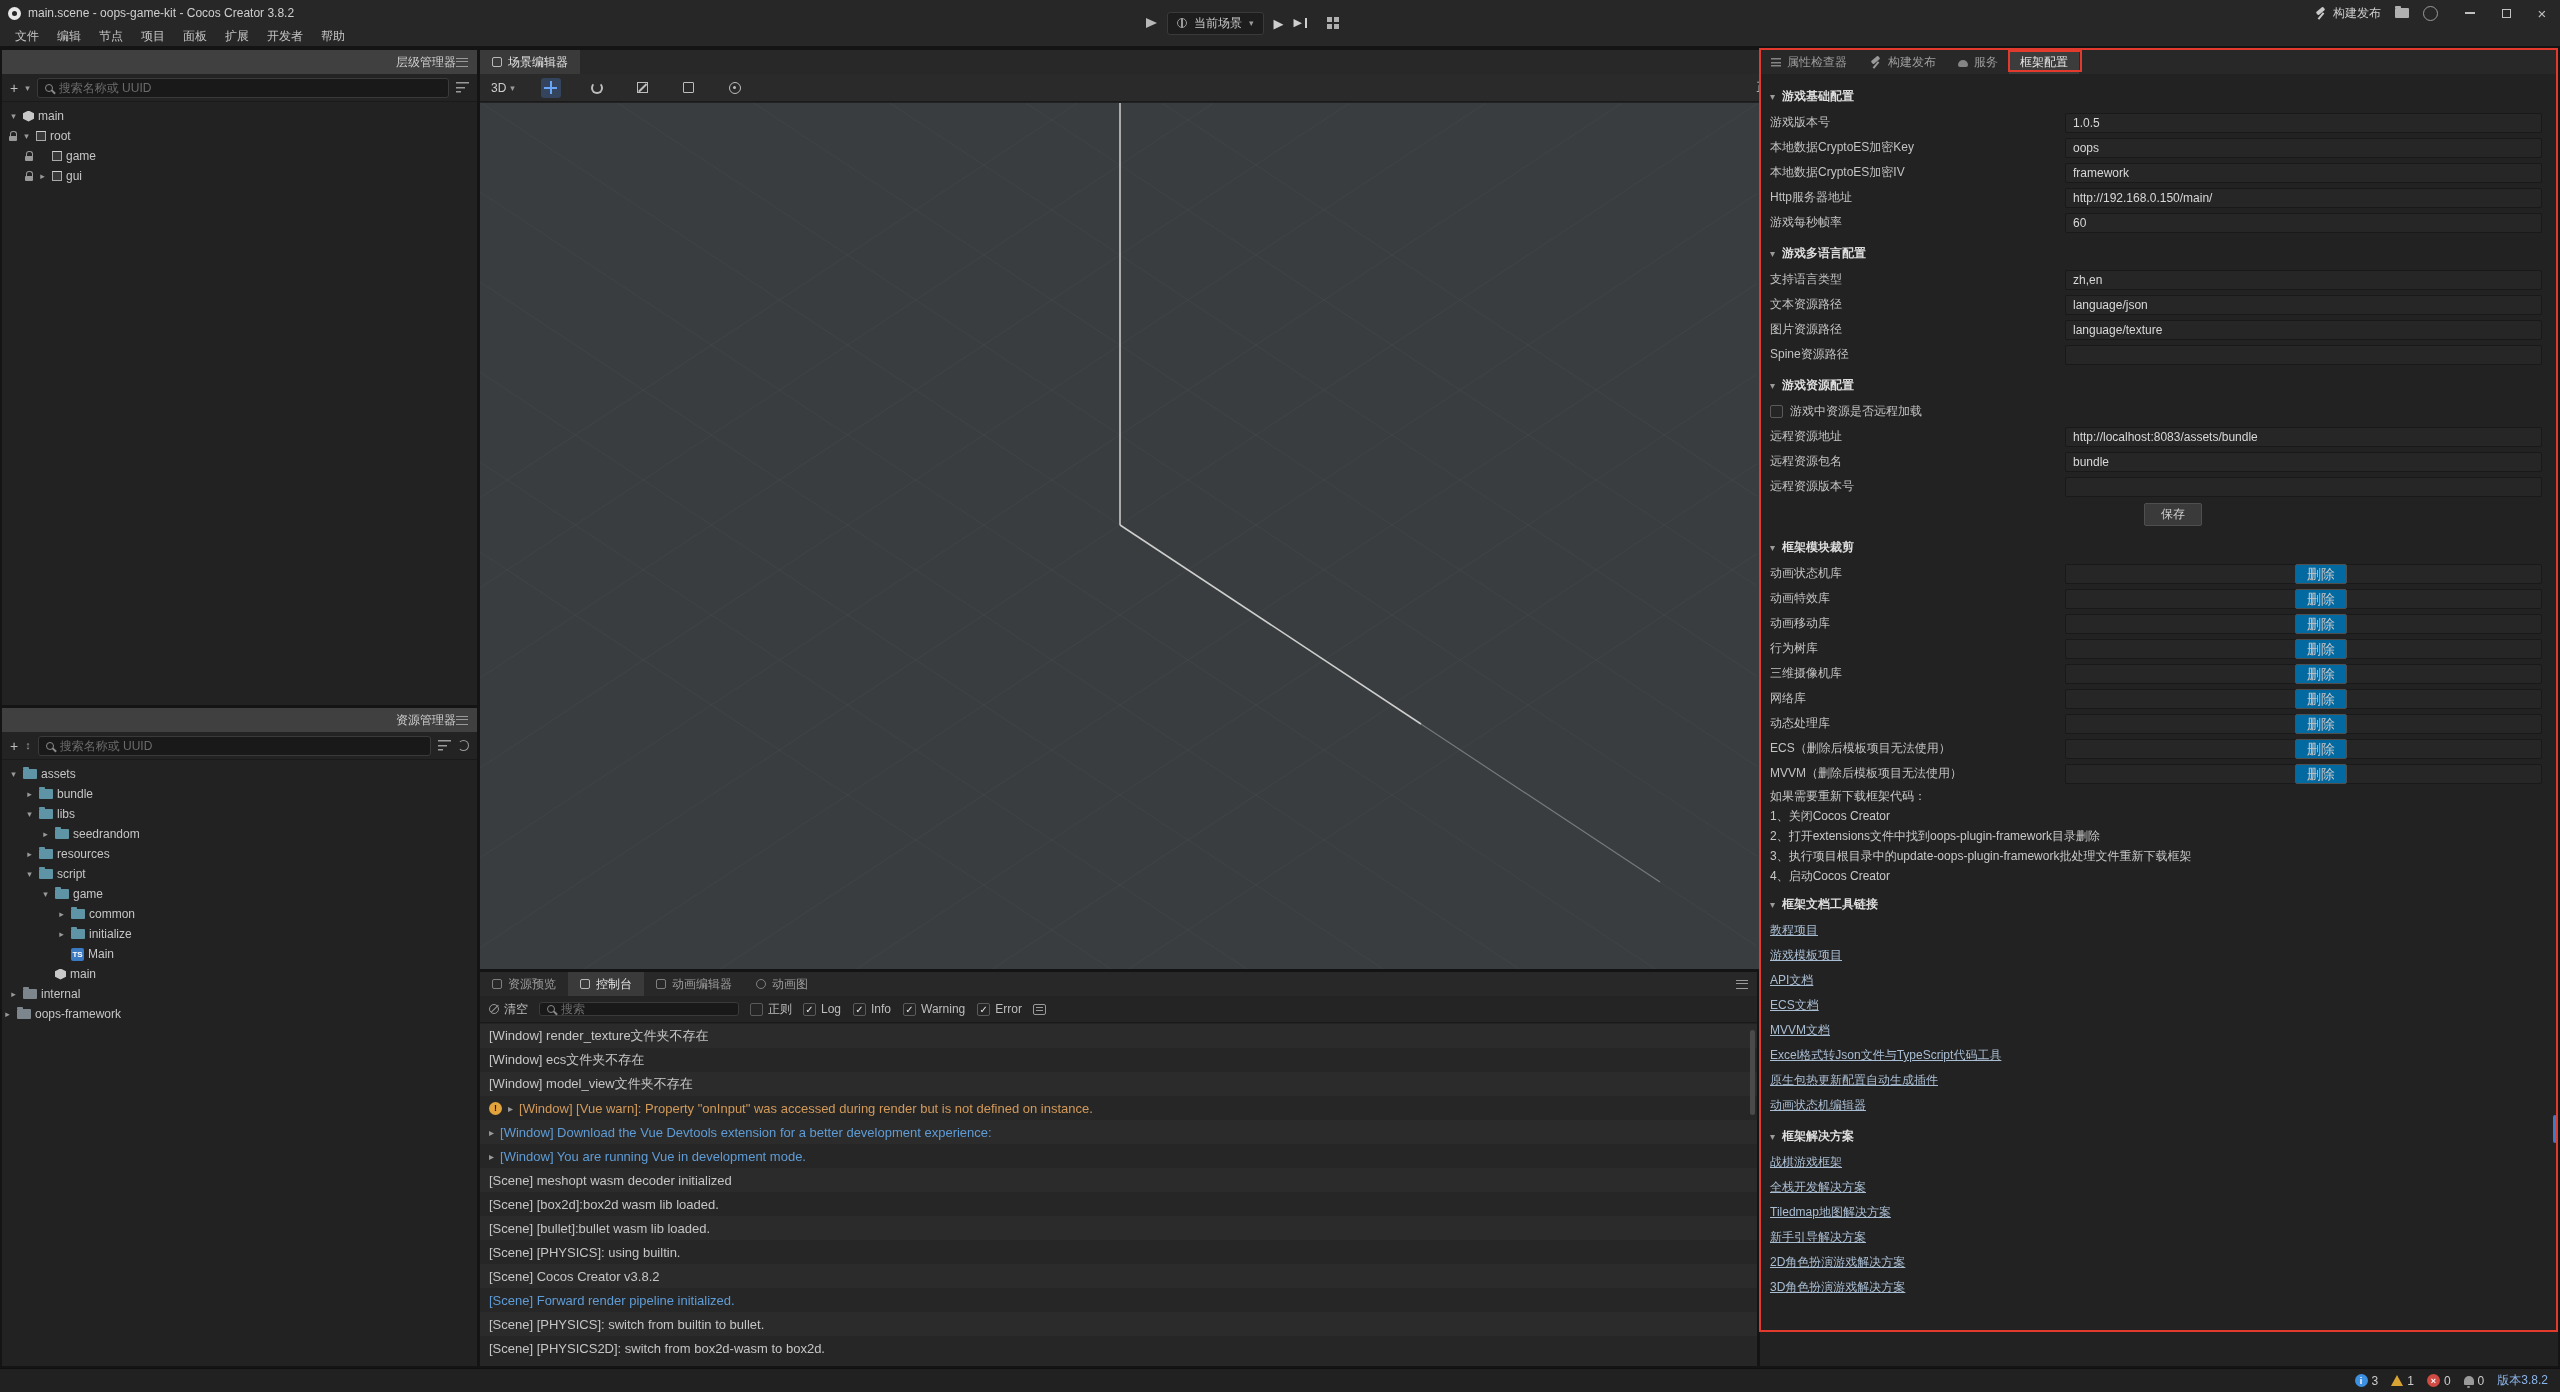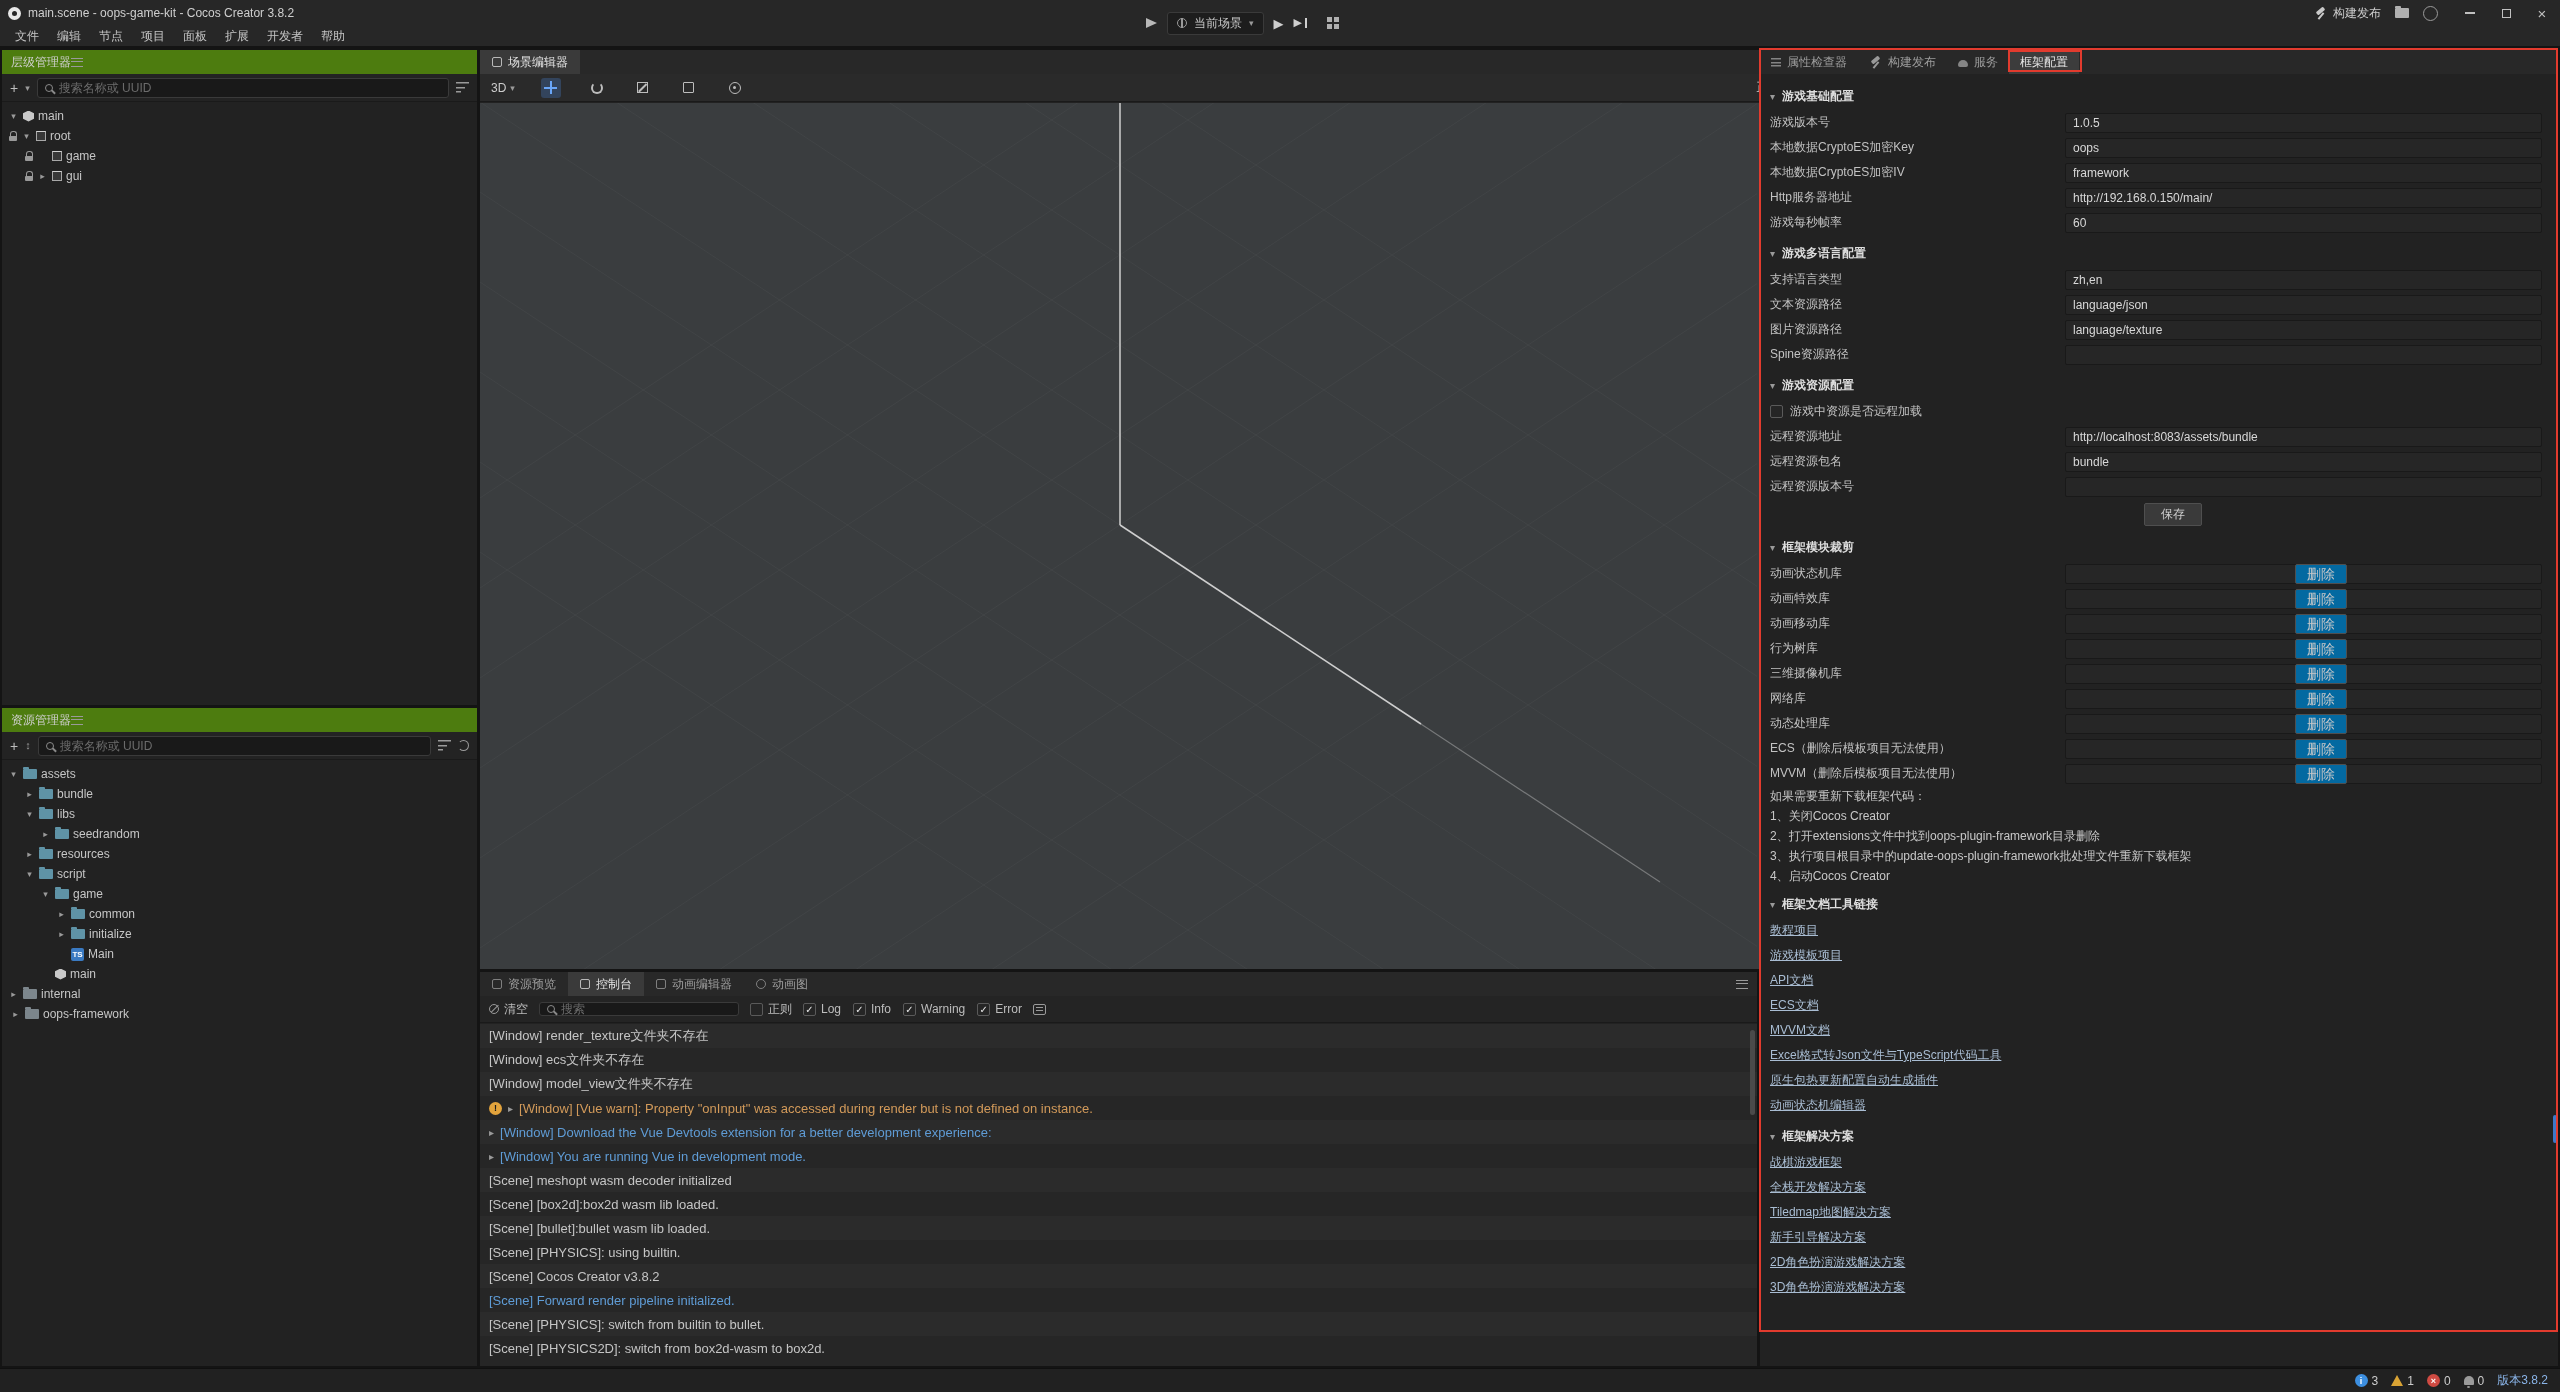--- a/index.html
+++ b/index.html
@@ -41,21 +41,21 @@
 .icon-step::after { content:""; position:absolute; right:0; top:1px; width:2px; height:10px; background:#cfcfcf; }
 .icon-grid { width:12px; height:12px; margin-left:10px;
   background:
     linear-gradient(#b0b0b0,#b0b0b0) 0 0/5px 5px no-repeat,
     linear-gradient(#b0b0b0,#b0b0b0) 7px 0/5px 5px no-repeat,
     linear-gradient(#b0b0b0,#b0b0b0) 0 7px/5px 5px no-repeat,
     linear-gradient(#b0b0b0,#b0b0b0) 7px 7px/5px 5px no-repeat; }
 
 
 .panel { position:absolute; background:#222222; overflow:hidden; }
-.panel-head { height:24px; background:#4d7c0f; display:flex; align-items:center; justify-content:flex-start; padding:0 9px; color:#cfcfcf; }
+.panel-head { height:24px; background:#404040; display:flex; align-items:center; justify-content:flex-end; padding:0 9px; color:#cfcfcf; }
 .icon-hamburger { width:12px; height:9px; border-top:1.5px solid #9a9a9a; border-bottom:1.5px solid #9a9a9a; position:relative; flex:none; cursor:pointer; }
 .icon-hamburger::after { content:""; position:absolute; left:0; right:0; top:2.3px; height:1.5px; background:#9a9a9a; }
 .ptoolbar { height:28px; background:#232323; display:flex; align-items:center; gap:7px; padding:0 8px; border-bottom:1px solid #1a1a1a; }
 .icon-plus { color:#bdbdbd; font-size:14px; line-height:1; cursor:pointer; }
 .search { flex:1; height:20px; background:#191919; border:1px solid #3a3a3a; border-radius:3px; display:flex; align-items:center; gap:6px; padding:0 7px; }
 .icon-magnifier { width:8px; height:8px; border:1.5px solid #8a8a8a; border-radius:50%; position:relative; flex:none; }
 .icon-magnifier::after { content:""; position:absolute; width:5px; height:1.5px; background:#8a8a8a; transform:rotate(45deg); right:-4px; bottom:-1.5px; }
 .search input { flex:1; background:transparent; border:none; outline:none; color:#cccccc; font-size:12px; font-family:inherit; min-width:0; }
 .search input::placeholder { color:#6b6b6b; }
 .icon-filter { width:13px; height:11px; flex:none; cursor:pointer;
@@ -397,21 +397,21 @@
           <span class="tree-label">main</span>
         </div>
 
         <div class="tree-row" style="padding-left: 6px;">
 
           <span class="tree-arrow right"></span>
           <span class="tree-icon folder-dim"></span>
           <span class="tree-label">internal</span>
         </div>
 
-        <div class="tree-row" style="padding-left: 8px;">
+        <div class="tree-row" style="padding-left: 0;">
 
           <span class="tree-arrow right"></span>
           <span class="tree-icon folder-dim"></span>
           <span class="tree-label">oops-framework</span>
         </div>
       </div>
   </div>
 
   <div class="panel scene-panel">
     <div class="panel-tabs">

